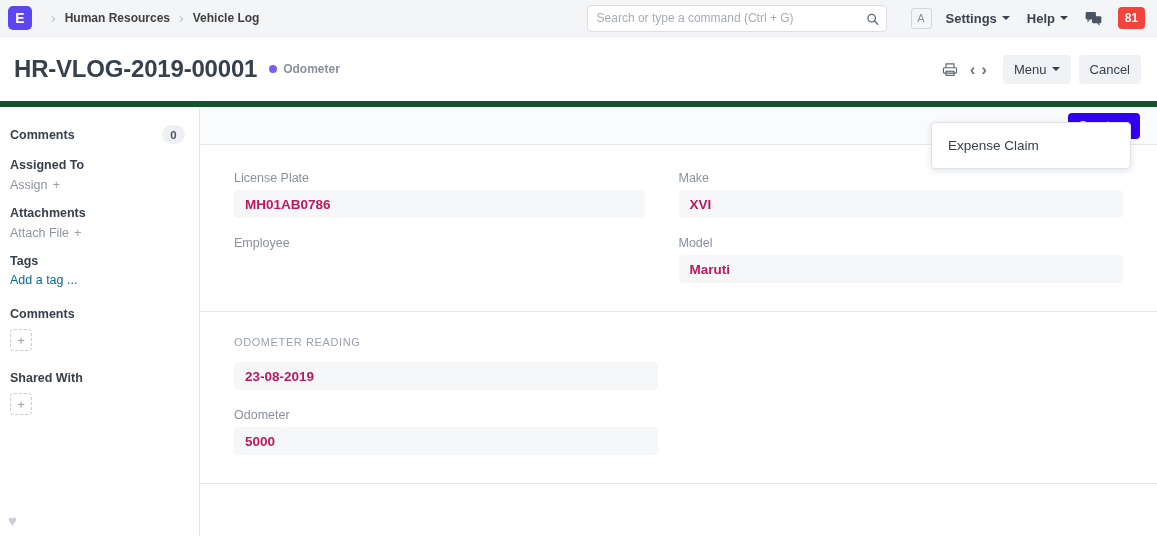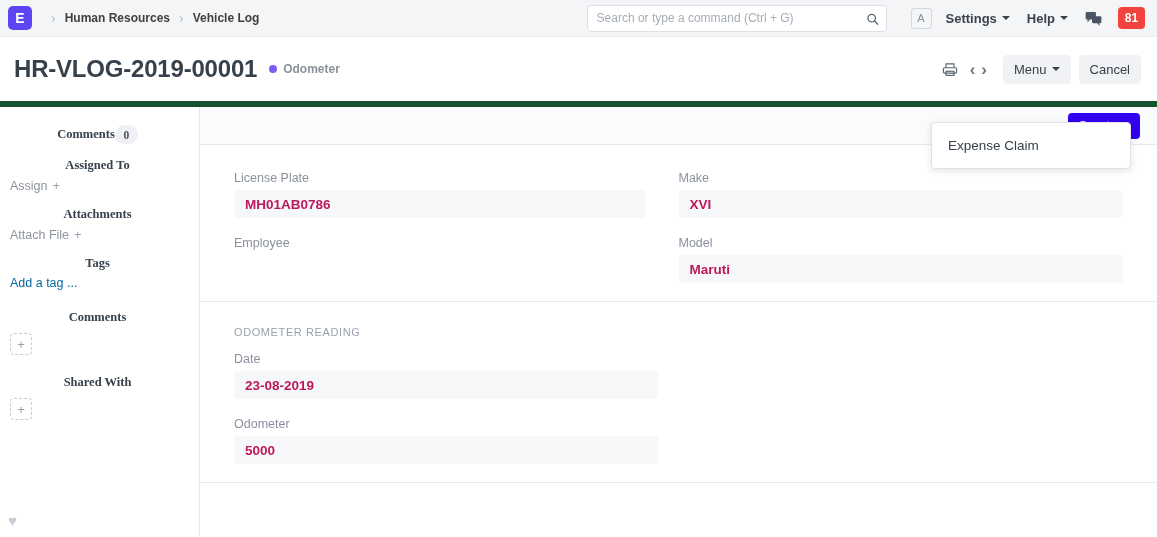--- a/index.html
+++ b/index.html
@@ -202,26 +202,25 @@
     flex: 0 0 200px;
     background: #fff;
     border-right: 1px solid #e5e8ed;
     padding: 18px 14px 0 10px;
     position: relative;
   }
   .side-section { margin-bottom: 14px; }
   .side-head {
     display: flex;
     align-items: center;
-    justify-content: center;
+    justify-content: space-between;
     font-size: 12.5px;
     font-weight: bold;
     color: #36414c;
     margin-bottom: 3px;
-    font-family: Liberation Serif, serif;
   }
   .side-head.plain { font-weight: bold; }
   .count-pill {
     background: #eef0f4;
     color: #4a5462;
     font-size: 11.5px;
     border-radius: 10px;
     min-width: 23px;
     height: 19px;
     display: flex; align-items: center; justify-content: center;
@@ -306,21 +305,21 @@
   }
   .dropdown-item {
     padding: 7px 16px;
     font-size: 13.5px;
     color: #36414c;
     cursor: pointer;
     white-space: nowrap;
   }
 
   .form-section {
-    padding: 26px 34px 14px 34px;
+    padding: 26px 34px 24px 34px;
     border-bottom: 1px solid #e5e8ed;
   }
   .form-section.sec2 { padding-top: 24px; }
   .section-label {
     font-size: 11px;
     letter-spacing: 0.6px;
     color: #9aa1ac;
     text-transform: uppercase;
     margin-bottom: 14px;
   }
@@ -503,21 +502,20 @@
             <div class="field-label">Model</div>
             <div class="field-value">Maruti</div>
           </div>
         </div>
       </div>
     </div>
 
     <div class="form-section sec2">
       <div class="section-label">ODOMETER READING</div>
       <div class="field narrow">
-        <div class="field-label">Date</div>
         <div class="field-value">23-08-2019</div>
       </div>
       <div class="field narrow">
         <div class="field-label">Odometer</div>
         <div class="field-value">5000</div>
       </div>
     </div>
 
   </div>
 </div>

